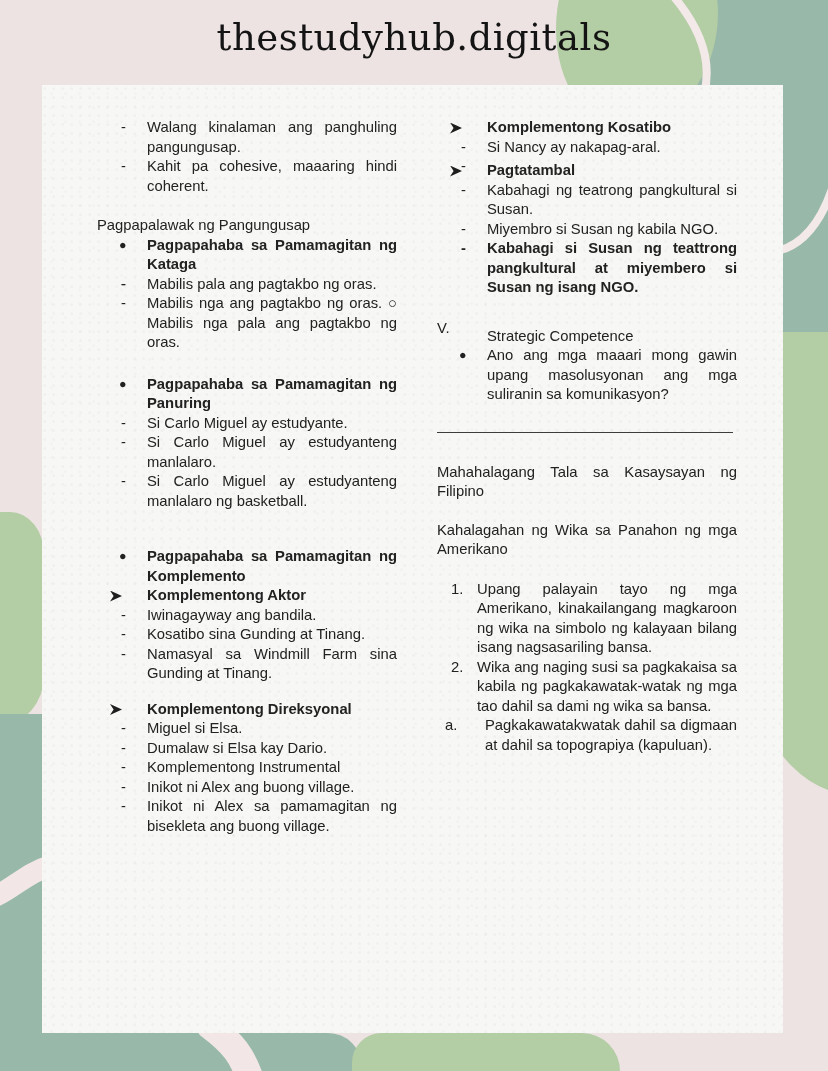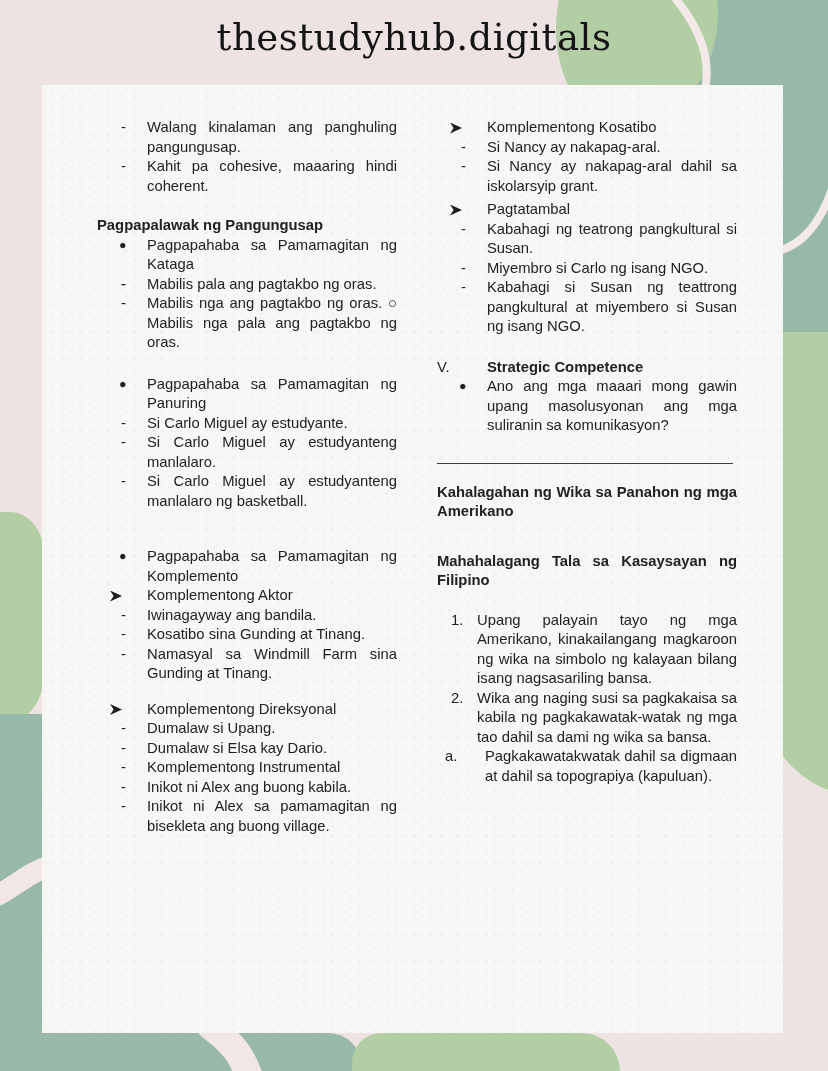--- a/index.html
+++ b/index.html
@@ -35,28 +35,28 @@
     background-color:#f7f7f5;
     background-image:
       radial-gradient(circle at 30% 40%, rgba(120,120,115,0.05) 0 1px, transparent 1.8px),
       radial-gradient(circle at 68% 62%, rgba(140,140,130,0.04) 0 1px, transparent 2px);
     background-size:9px 9px,14px 14px;
   }
   #content{display:flex;padding:33px 0 0 55px;gap:40px;}
   .col{width:300px;font-size:14.8px;line-height:19.5px;}
 
   
-  .h-bold{font-weight:700;text-align:justify;}
+  .h-bold{font-weight:400;text-align:justify;}
   .roman-row{display:flex;}
   .roman{width:50px;flex:0 0 50px;}
-  .rh{font-weight:700;}
+  .rh{font-weight:400;margin-top:8px;}
   .divider{width:296px;border-top:1.4px solid #3d3d3d;height:0;}
 
   .item{position:relative;padding-left:50px;text-align:justify;}
-  .item.bold{font-weight:400;}
+  .item.bold{font-weight:700;}
   .marker{position:absolute;left:24px;top:0;}
   .m-bullet > .marker{left:22px;font-size:12.5px;}
   .m-arrow  > .marker{left:13px;top:4.5px;}
   .m-num    > .marker{left:14px;}
   .m-num{padding-left:40px;}
   .m-alpha  > .marker{left:8px;}
   .m-alpha{padding-left:48px;}
   .arrow-glyph{display:block;width:12px;height:11px;background:#1e1e1e;
     clip-path:polygon(0 0,100% 50%,0 100%,30% 50%);}
 </style>
@@ -157,33 +157,33 @@
           </div>
           <div class="list" style="margin-top: 16px;">
             <div class="item m-arrow bold">
               <span class="marker mk-arrow">
                 <span class="arrow-glyph"></span>
               </span>
               <div class="txt">Komplementong Direksyonal</div>
             </div>
             <div class="item m-dash">
               <span class="marker mk-dash">-</span>
-              <div class="txt">Dumalaw si Upang.</div>
+              <div class="txt">Miguel si Elsa.</div>
             </div>
             <div class="item m-dash">
               <span class="marker mk-dash">-</span>
               <div class="txt">Dumalaw si Elsa kay Dario.</div>
             </div>
             <div class="item m-dash">
               <span class="marker mk-dash">-</span>
               <div class="txt">Komplementong Instrumental</div>
             </div>
             <div class="item m-dash">
               <span class="marker mk-dash">-</span>
-              <div class="txt">Inikot ni Alex ang buong kabila.</div>
+              <div class="txt">Inikot ni Alex ang buong village.</div>
             </div>
             <div class="item m-dash">
               <span class="marker mk-dash">-</span>
               <div class="txt">Inikot ni Alex sa pamamagitan ng bisekleta ang buong village.</div>
             </div>
           </div>
         </div>
       <div class="col">
           <div class="list">
             <div class="item m-arrow bold">
@@ -191,56 +191,55 @@
                 <span class="arrow-glyph"></span>
               </span>
               <div class="txt">Komplementong Kosatibo</div>
             </div>
             <div class="item m-dash">
               <span class="marker mk-dash">-</span>
               <div class="txt">Si Nancy ay nakapag-aral.</div>
             </div>
             <div class="item m-dash">
               <span class="marker mk-dash">-</span>
-              <div class="txt">Si Nancy ay nakapag-aral dahil sa iskolarsyip grant.</div>
             </div>
           </div>
           <div class="list" style="margin-top: 4px;">
             <div class="item m-arrow bold">
               <span class="marker mk-arrow">
                 <span class="arrow-glyph"></span>
               </span>
               <div class="txt">Pagtatambal</div>
             </div>
             <div class="item m-dash">
               <span class="marker mk-dash">-</span>
               <div class="txt">Kabahagi ng teatrong pangkultural si Susan.</div>
             </div>
             <div class="item m-dash">
               <span class="marker mk-dash">-</span>
-              <div class="txt">Miyembro si Carlo ng isang NGO.</div>
+              <div class="txt">Miyembro si Susan ng kabila NGO.</div>
             </div>
             <div class="item m-dash bold">
               <span class="marker mk-dash">-</span>
               <div class="txt">Kabahagi si Susan ng teattrong pangkultural at miyembero si Susan ng isang NGO.</div>
             </div>
           </div>
           <div class="roman-row" style="margin-top: 21px;">
             <span class="roman">V.</span>
             <span class="rh">Strategic Competence</span>
           </div>
           <div class="list">
             <div class="item m-bullet">
               <span class="marker mk-bullet">●</span>
               <div class="txt">Ano ang mga maaari mong gawin upang masolusyonan ang mga suliranin sa komunikasyon?</div>
             </div>
           </div>
           <div class="divider" style="margin-top: 27px;"></div>
+          <div class="h-bold" style="margin-top: 30px;">Mahahalagang Tala sa Kasaysayan ng Filipino</div>
           <div class="h-bold" style="margin-top: 19px;">Kahalagahan ng Wika sa Panahon ng mga Amerikano</div>
-          <div class="h-bold" style="margin-top: 30px;">Mahahalagang Tala sa Kasaysayan ng Filipino</div>
           <div class="list" style="margin-top: 20px;">
             <div class="item m-num">
               <span class="marker mk-num">1.</span>
               <div class="txt">Upang palayain tayo ng mga Amerikano, kinakailangang magkaroon ng wika na simbolo ng kalayaan bilang isang nagsasariling bansa.</div>
             </div>
             <div class="item m-num">
               <span class="marker mk-num">2.</span>
               <div class="txt">Wika ang naging susi sa pagkakaisa sa kabila ng pagkakawatak-watak ng mga tao dahil sa dami ng wika sa bansa.</div>
             </div>
             <div class="item m-alpha">

